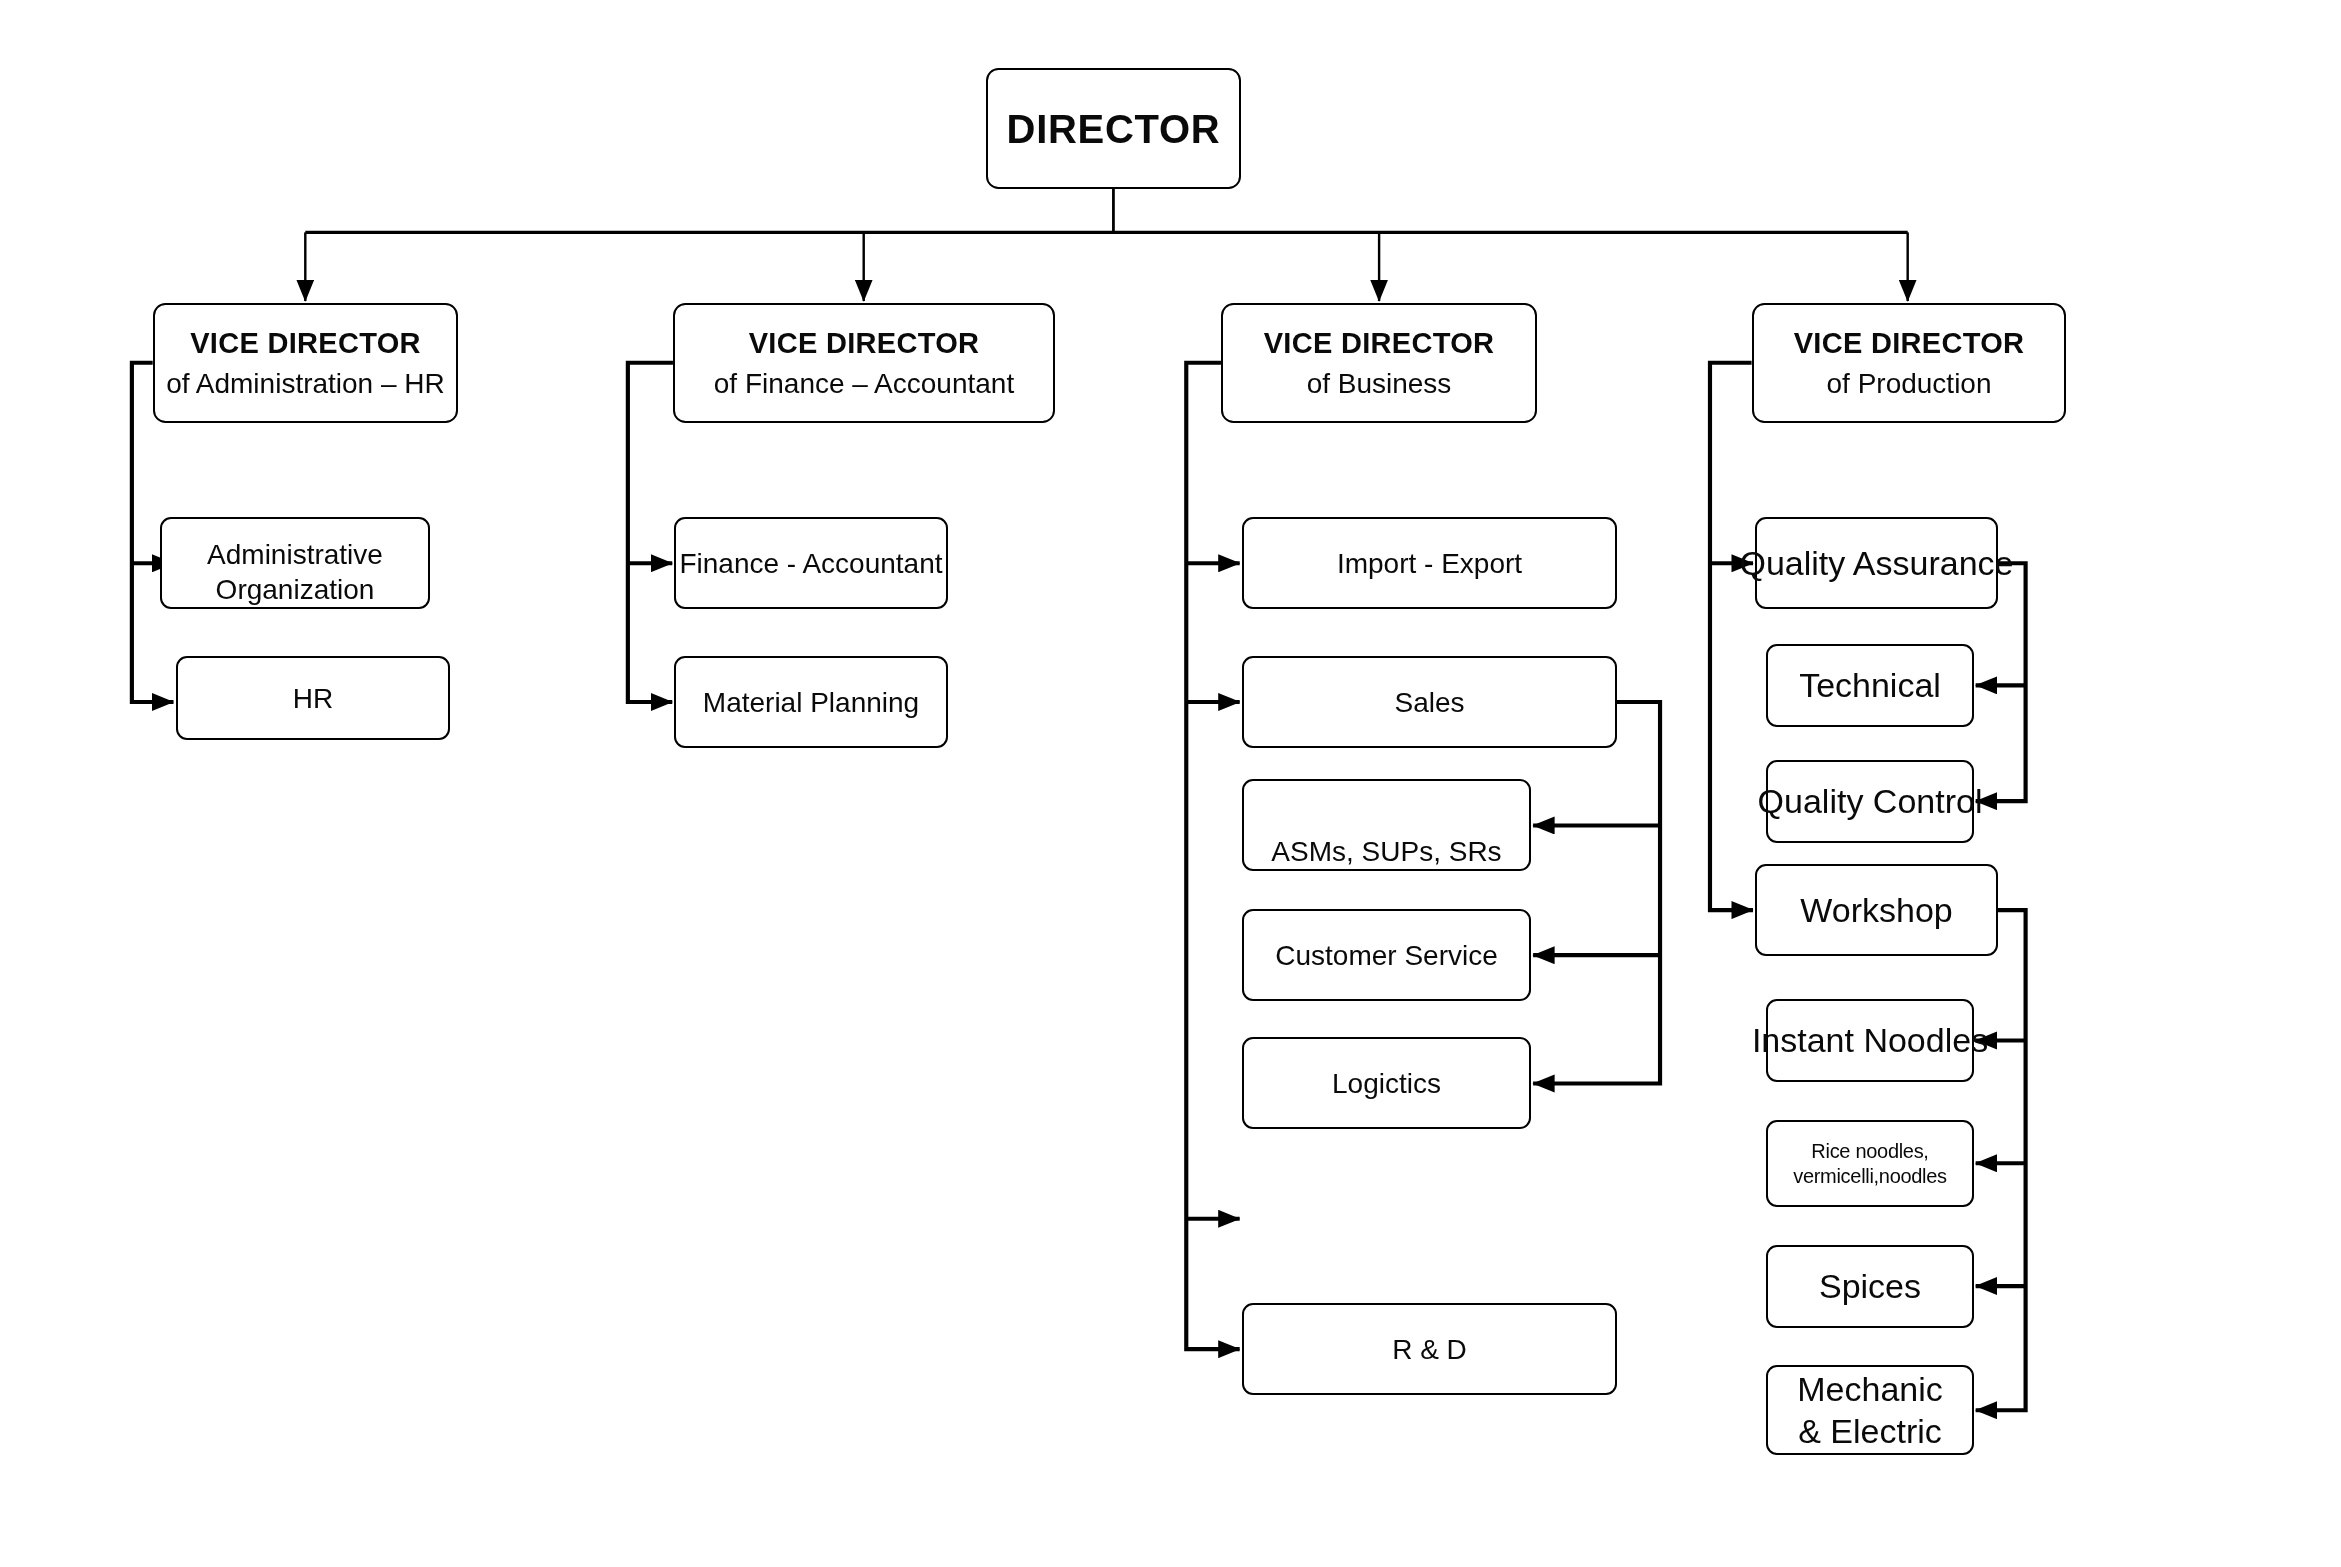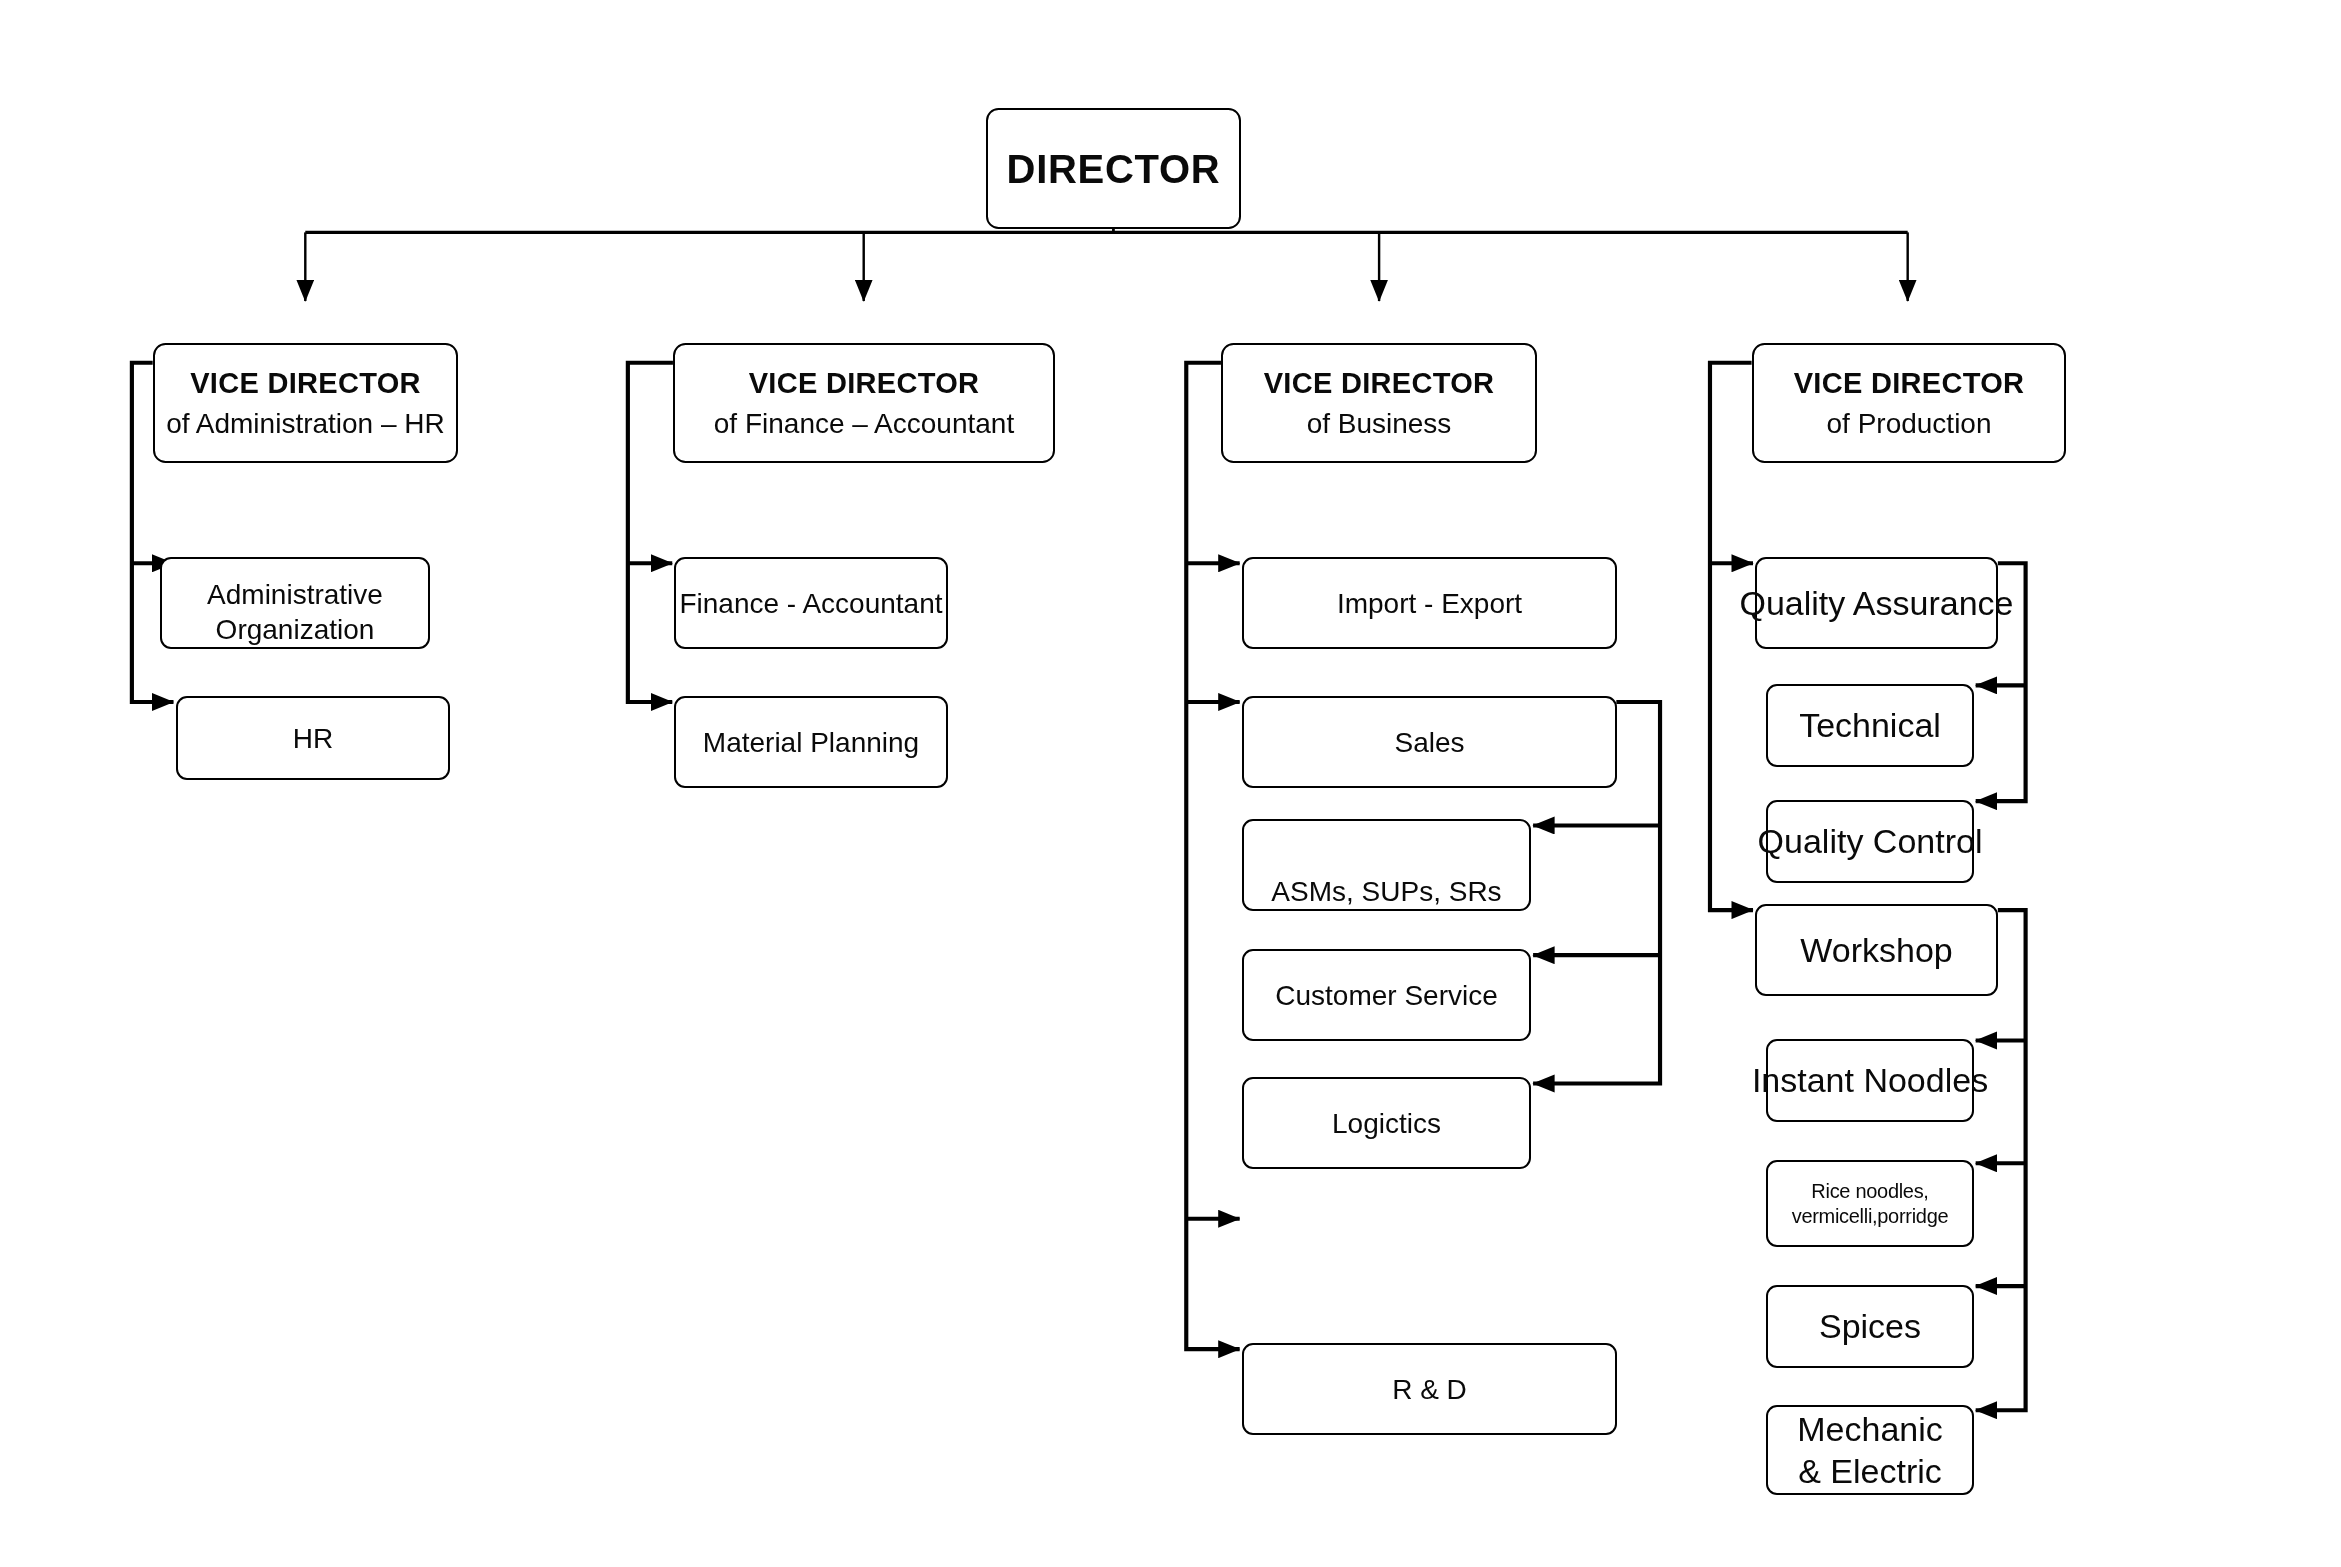--- a/index.html
+++ b/index.html
@@ -9,21 +9,21 @@
     background:#ffffff;
     font-family:"Liberation Sans", sans-serif;
     color:#0a0a0a;
     overflow:hidden;
   }
   #connectors{position:absolute;left:0;top:0;width:100%;height:100%;}
   .node{
     position:absolute;box-sizing:border-box;
     background:#ffffff;border:2.1px solid #000;border-radius:11px;
     display:flex;flex-direction:column;align-items:center;justify-content:center;
-    text-align:center;line-height:1.25;white-space:nowrap;margin-top:40px;
+    text-align:center;line-height:1.25;white-space:nowrap;
   }
   .leaf{font-size:28px;}
   .leaf.small{font-size:34px;}
   .leaf .l2{display:block;}
   .vd{border-radius:12.5px;}
   .vd-title{font-weight:700;font-size:29px;letter-spacing:0.3px;}
   .vd-sub{font-size:28px;margin-top:5.5px;}
   #director-box{border-radius:12.5px;}
   #director-box .dir-title{font-weight:700;font-size:40px;letter-spacing:0.7px;}
   .rice{font-size:20px;letter-spacing:-0.3px;}
@@ -145,21 +145,21 @@
     <span>Quality Control</span>
   </div>
   <div class="node leaf small" style="left:1755px;top:864px;width:243px;height:92px;">
     <span>Workshop</span>
   </div>
   <div class="node leaf small" style="left:1766px;top:999px;width:208px;height:83px;">
     <span>Instant Noodles</span>
   </div>
   <div class="node leaf rice" style="left:1766px;top:1120px;width:208px;height:87px;">
     <span>Rice noodles,</span>
-    <span class="l2">vermicelli,porridge</span>
+    <span class="l2">vermicelli,noodles</span>
   </div>
   <div class="node leaf small" style="left:1766px;top:1245px;width:208px;height:83px;">
     <span>Spices</span>
   </div>
   <div class="node leaf small" style="left:1766px;top:1365px;width:208px;height:90px;">
     <span>Mechanic</span>
     <span class="l2">&amp; Electric</span>
   </div>
 
 </div>

